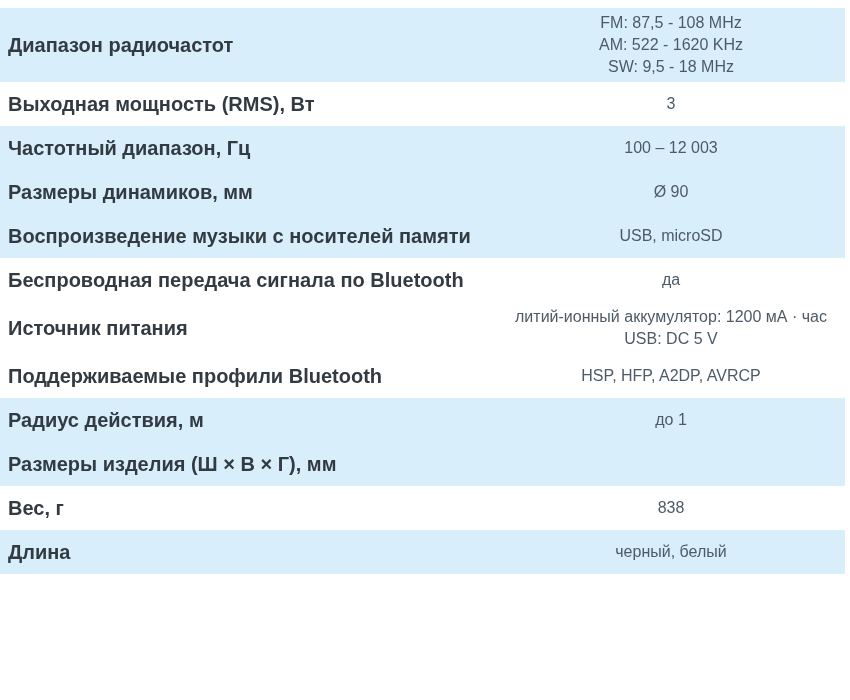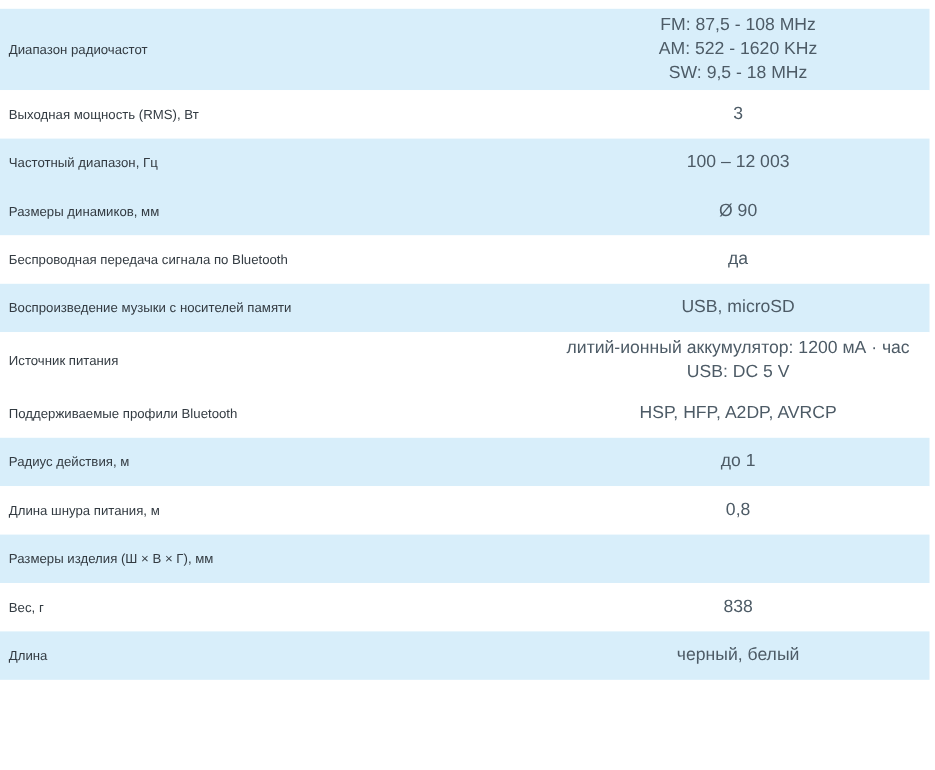--- a/index.html
+++ b/index.html
@@ -22,22 +22,22 @@
     margin-right: 5px;
     background: var(--row-plain, #ffffff);
   }
   .spec-row.highlighted {
     background: var(--row-highlight, #d8eefa);
   }
   .spec-label {
     flex: 0 0 497px;
     padding-left: 8px;
     padding-right: 16px;
-    font-size: 12px;
-    font-weight: 400;
+    font-size: 20px;
+    font-weight: 700;
     line-height: 22px;
     color: var(--label-text, #333b42);
   }
   .spec-value {
     flex: 1;
     font-size: 16px;
     font-weight: 400;
     line-height: 22px;
     color: var(--value-text, #4d5b66);
     white-space: nowrap;
@@ -68,30 +68,30 @@
       <div class="spec-value">
         <span class="value-line">100 – 12 003</span>
       </div>
     </div>
     <div class="spec-row highlighted">
       <div class="spec-label">Размеры динамиков, мм</div>
       <div class="spec-value">
         <span class="value-line">Ø 90</span>
       </div>
     </div>
+    <div class="spec-row highlighted">
+      <div class="spec-label">Воспроизведение музыки с носителей памяти</div>
+      <div class="spec-value">
+        <span class="value-line">USB, microSD</span>
+      </div>
+    </div>
     <div class="spec-row">
       <div class="spec-label">Беспроводная передача сигнала по Bluetooth</div>
       <div class="spec-value">
         <span class="value-line">да</span>
-      </div>
-    </div>
-    <div class="spec-row highlighted">
-      <div class="spec-label">Воспроизведение музыки с носителей памяти</div>
-      <div class="spec-value">
-        <span class="value-line">USB, microSD</span>
       </div>
     </div>
     <div class="spec-row">
       <div class="spec-label">Источник питания</div>
       <div class="spec-value">
         <span class="value-line">литий-ионный аккумулятор: 1200 мА · час</span>
         <span class="value-line">USB: DC 5 V</span>
       </div>
     </div>
     <div class="spec-row">
@@ -99,26 +99,20 @@
       <div class="spec-value">
         <span class="value-line">HSP, HFP, A2DP, AVRCP</span>
       </div>
     </div>
     <div class="spec-row highlighted">
       <div class="spec-label">Радиус действия, м</div>
       <div class="spec-value">
         <span class="value-line">до 1</span>
       </div>
     </div>
-    <div class="spec-row">
-      <div class="spec-label">Длина шнура питания, м</div>
-      <div class="spec-value">
-        <span class="value-line">0,8</span>
-      </div>
-    </div>
     <div class="spec-row highlighted">
       <div class="spec-label">Размеры изделия (Ш × В × Г), мм</div>
     </div>
     <div class="spec-row">
       <div class="spec-label">Вес, г</div>
       <div class="spec-value">
         <span class="value-line">838</span>
       </div>
     </div>
     <div class="spec-row highlighted">

